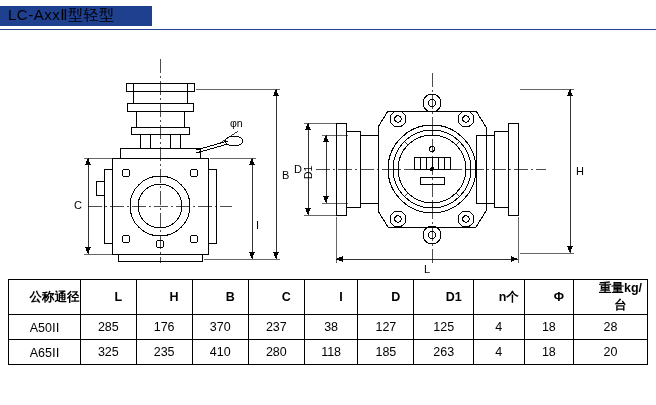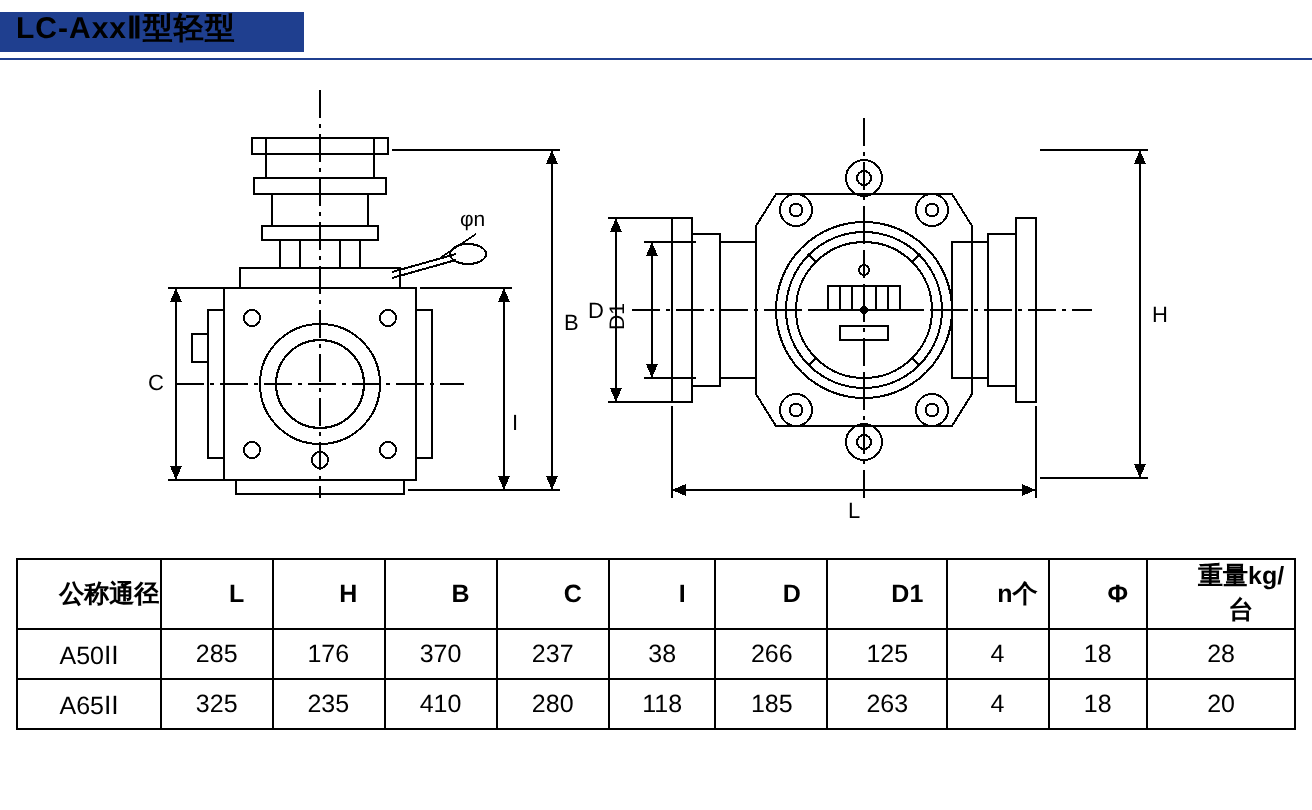--- a/index.html
+++ b/index.html
@@ -13,29 +13,29 @@
   
   .header{
     position:absolute;left:0;top:0;width:656px;height:30px;
   }
   .header-bar{
     position:absolute;left:0;top:6px;width:152px;height:20px;
     background:#1f3f8f;
   }
   .header-title{
     position:absolute;left:8px;top:5px;
-    font-size:15px;font-weight:bold;letter-spacing:0.5px;
+    font-size:15px;font-weight:normal;letter-spacing:0.5px;
     color:#000;line-height:20px;z-index:3;
   }
   .header-rule{
     position:absolute;left:0;top:29px;width:656px;height:1px;background:#1f3f8f;
   }
 
   
-  .drawing{position:absolute;left:0;top:17px;width:564px;height:245px;}
+  .drawing{position:absolute;left:0;top:31px;width:564px;height:245px;}
   .drawing svg{display:block;}
 
   
   .table-area{position:absolute;left:8px;top:279px;width:640px;}
   table{border-collapse:collapse;width:640px;}
   td,th{
     border:1px solid #000;
     text-align:center;
     font-size:12.5px;
     height:24px;
@@ -229,21 +229,21 @@
         </tr>
       </thead>
       <tbody>
         <tr>
           <td>A50ⅠⅠ</td>
           <td>285</td>
           <td>176</td>
           <td>370</td>
           <td>237</td>
           <td>38</td>
-          <td>266</td>
+          <td>127</td>
           <td>125</td>
           <td>4</td>
           <td>18</td>
           <td>28</td>
         </tr>
         <tr>
           <td>A65ⅠⅠ</td>
           <td>325</td>
           <td>235</td>
           <td>410</td>

